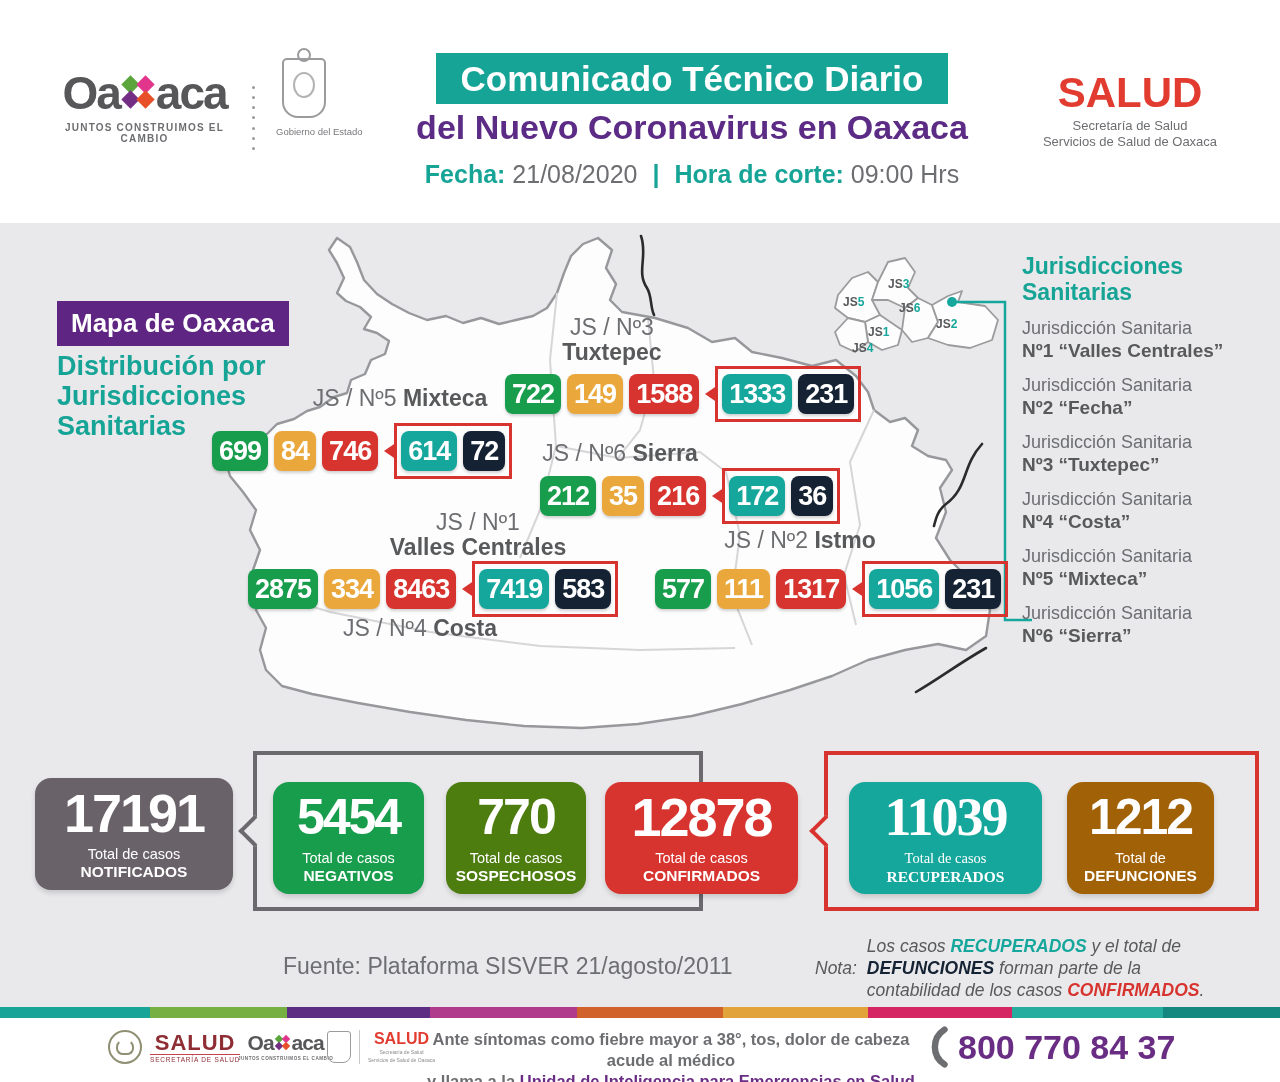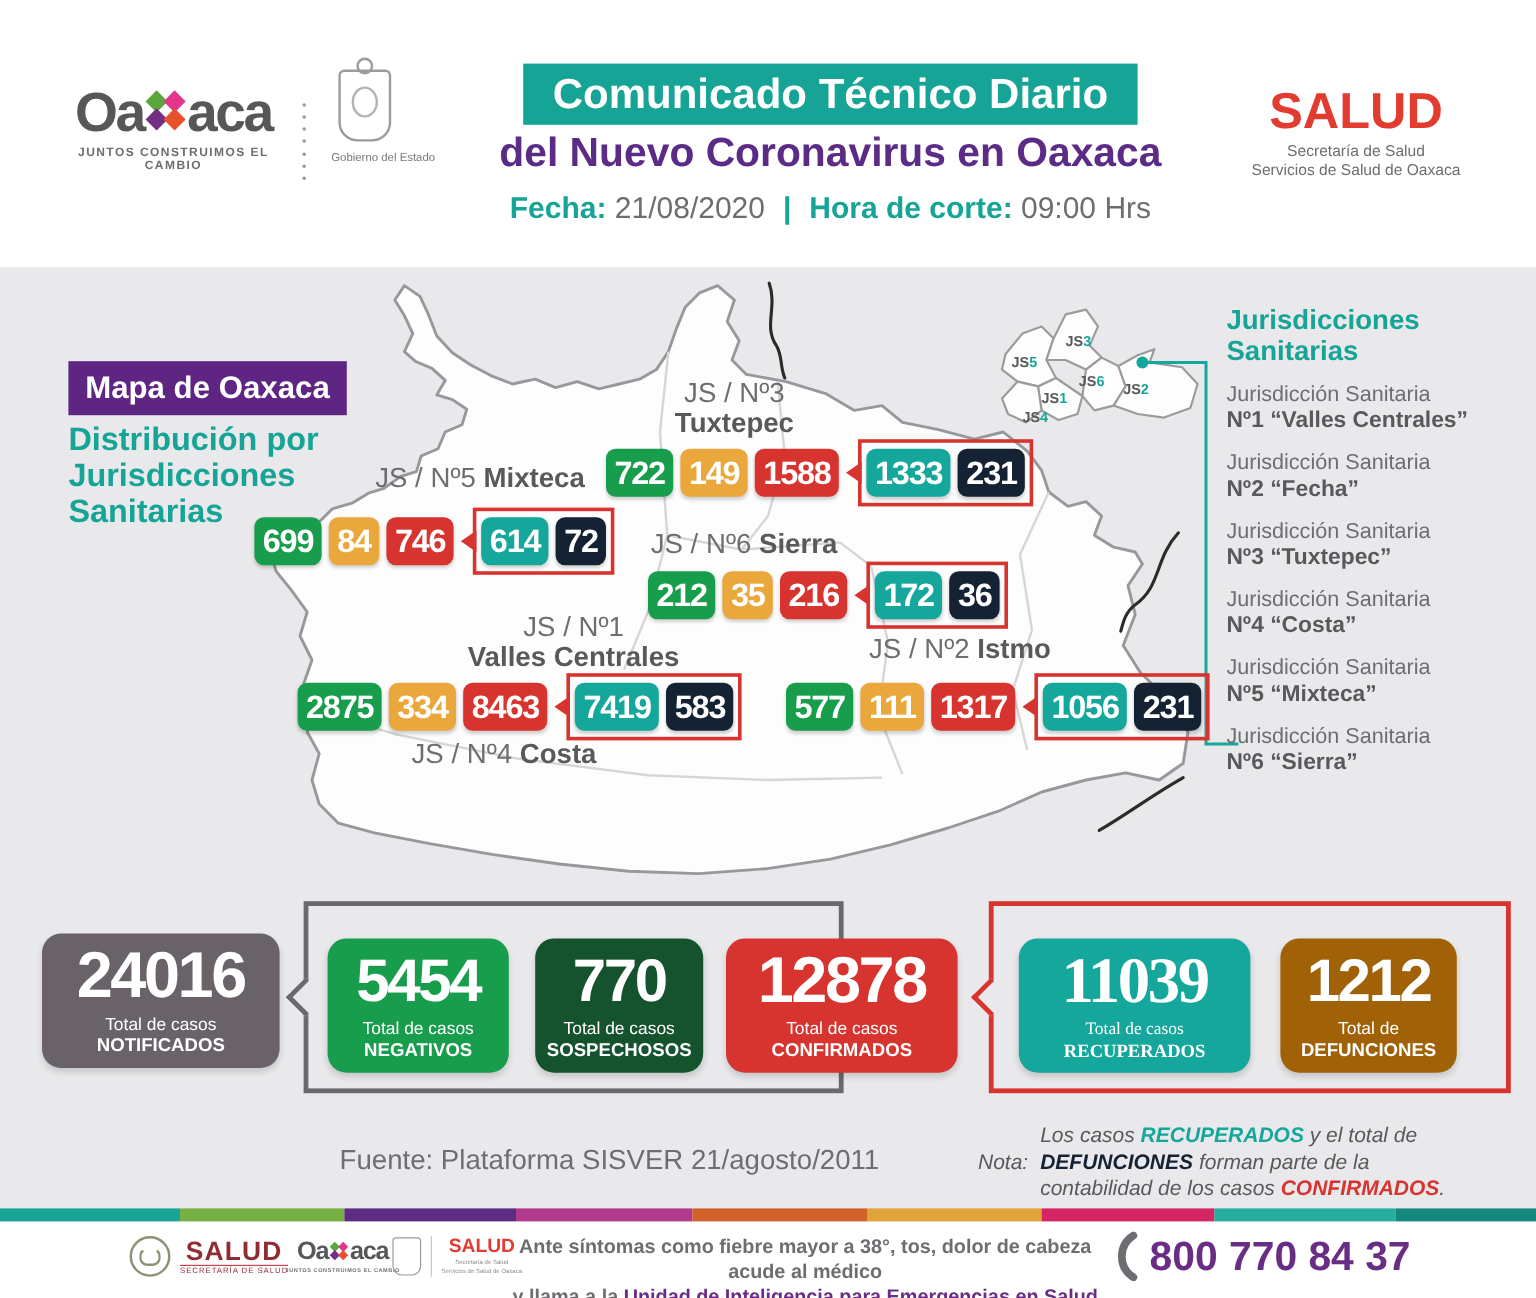--- a/index.html
+++ b/index.html
@@ -53,21 +53,21 @@
   .sidebar{position:absolute;left:1022px;top:30px;width:245px;}
   .sb-title{color:#16a496;font-size:23px;font-weight:bold;line-height:26px;}
   .sb-item{margin-top:13px;}
   .sb-l1{font-size:18px;color:#6d6e71;line-height:21px;}
   .sb-l2{font-size:19px;color:#58595b;font-weight:bold;line-height:23px;}
   
   .tcard{position:absolute;border-radius:16px;color:#fff;text-align:center;height:112px;z-index:2;box-shadow:0 3px 5px rgba(0,0,0,.15);}
   .tnum{font-size:54px;font-weight:bold;letter-spacing:-2px;line-height:58px;margin-top:6px;}
   .tl1{font-size:14.5px;margin-top:4px;}
   .tl2{font-size:15.5px;font-weight:bold;margin-top:1px;}
-  .c-gray{background:#6a6269;} .c-green{background:#179d4c;} .c-orange{background:#14532d;}
+  .c-gray{background:#6a6269;} .c-green{background:#179d4c;} .c-orange{background:#4d7c0f;}
   .c-red{background:#d8342f;} .c-teal{background:#16a79c;font-family:Liberation Serif, serif;} .c-dark{background:#a16207;}
   .obox{position:absolute;border:4px solid #6b686e;z-index:1;}
   .obox::before{content:"";position:absolute;left:-14px;top:50%;width:19px;height:19px;background:#e9e9eb;
     border-left:4px solid #6b686e;border-bottom:4px solid #6b686e;transform:translateY(-50%) rotate(45deg);}
   .obox.red{border-color:#d8342f;} .obox.red::before{border-color:#d8342f;}
   .fuente{position:absolute;left:283px;top:730px;font-size:23px;color:#6d6e71;}
   .nota{position:absolute;left:815px;top:712px;display:flex;gap:10px;font-size:17.5px;font-style:italic;color:#58595b;line-height:22px;}
   .nota-label{margin-top:22px;}
   .nota b.t{color:#16a79c;font-style:italic;} .nota b.d{color:#152233;font-style:italic;} .nota b.r{color:#d8342f;font-style:italic;}
   
@@ -270,21 +270,21 @@
       <span class="badge b-red">1317</span>
       <span class="group-box">
         <span class="badge b-teal">1056</span>
         <span class="badge b-dark">231</span>
       </span>
     </div>
 
     <div class="inset-label" style="left:843px;top:72px"><span>JS</span><b>5</b></div>
     <div class="inset-label" style="left:888px;top:54px"><span>JS</span><b>3</b></div>
     <div class="inset-label" style="left:868px;top:102px"><span>JS</span><b>1</b></div>
-    <div class="inset-label" style="left:899px;top:88px"><span>JS</span><b>6</b></div>
+    <div class="inset-label" style="left:899px;top:78px"><span>JS</span><b>6</b></div>
     <div class="inset-label" style="left:936px;top:94px"><span>JS</span><b>2</b></div>
     <div class="inset-label" style="left:852px;top:118px"><span>JS</span><b>4</b></div>
 
     <div class="sidebar">
       <div class="sb-title">
         <span>Jurisdicciones</span><br><span>Sanitarias</span>
       </div>
       <div class="sb-item">
         <div class="sb-l1">Jurisdicción Sanitaria</div>
         <div class="sb-l2">Nº1 “Valles Centrales”</div>
@@ -308,21 +308,21 @@
       <div class="sb-item">
         <div class="sb-l1">Jurisdicción Sanitaria</div>
         <div class="sb-l2">Nº6 “Sierra”</div>
       </div>
     </div>
 
     <div class="obox" style="left:253px;top:528px;width:442px;height:152px"></div>
     <div class="obox red" style="left:824px;top:528px;width:427px;height:152px"></div>
 
     <div class="tcard c-gray" style="left:35px;top:555px;width:198px">
-      <div class="tnum">24016</div>
+      <div class="tnum">17191</div>
       <div class="tl1">Total de casos</div>
       <div class="tl2">NOTIFICADOS</div>
     </div>
     <div class="tcard c-green" style="left:273px;top:559px;width:151px">
       <div class="tnum" style="font-size:50px">5454</div>
       <div class="tl1">Total de casos</div>
       <div class="tl2">NEGATIVOS</div>
     </div>
     <div class="tcard c-orange" style="left:446px;top:559px;width:140px">
       <div class="tnum" style="font-size:50px">770</div>

